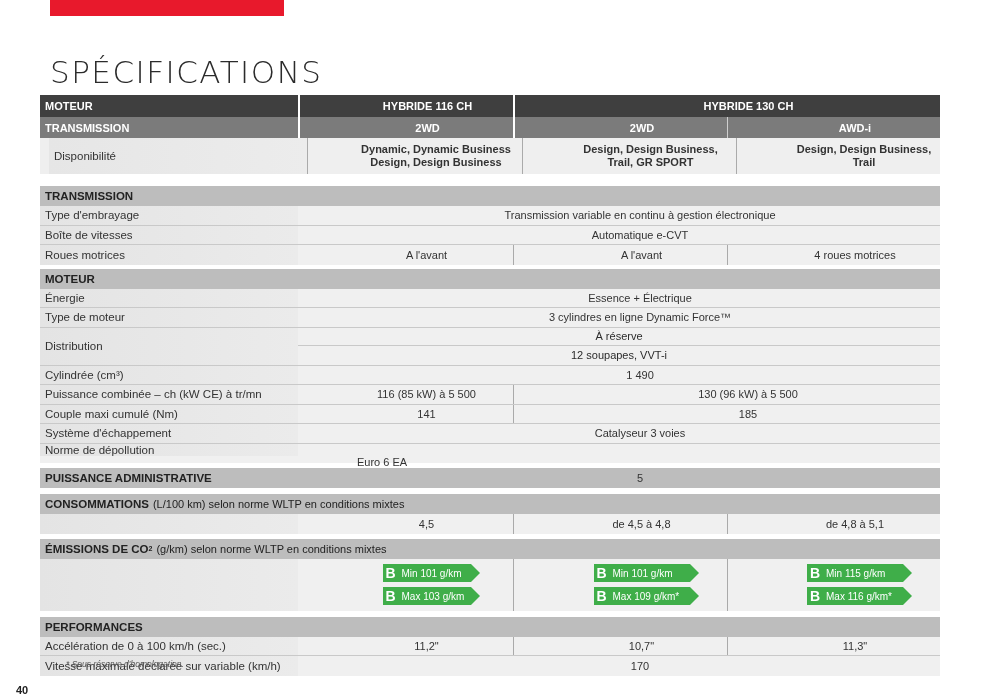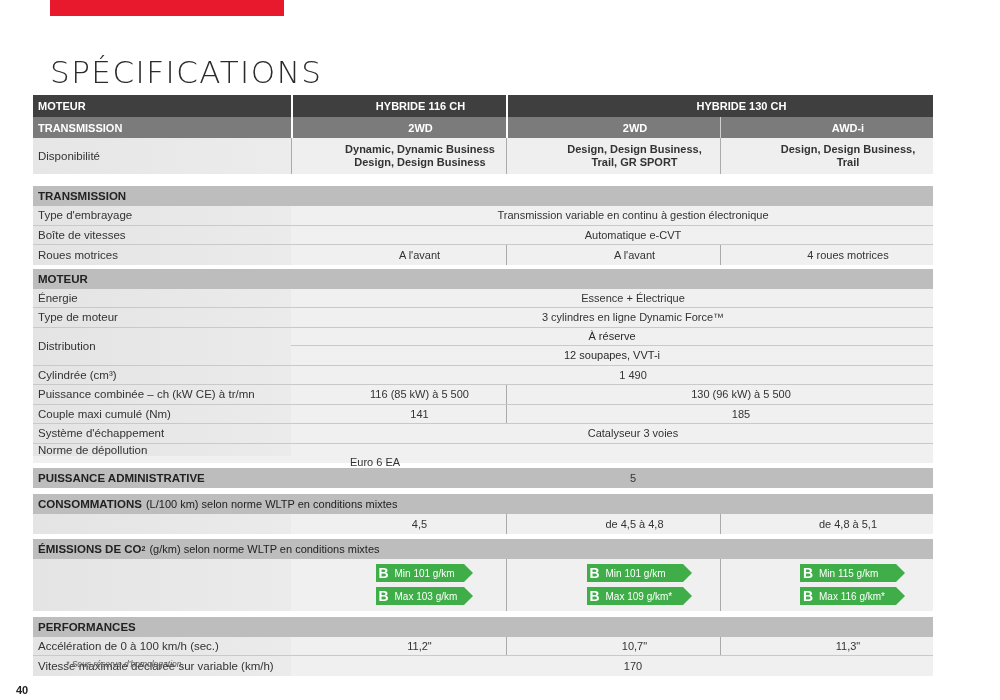--- a/index.html
+++ b/index.html
@@ -2,41 +2,41 @@
 <html><head>
 <meta charset="utf-8">
 <style>
   * { box-sizing: border-box; margin: 0; padding: 0; }
   html, body { width: 1000px; height: 700px; background: #ffffff; overflow: hidden; }
   body { font-family: "Liberation Sans", "DejaVu Sans", sans-serif; color: #2b2b2b; position: relative; }
 
   .red-bar { position: absolute; left: 50px; top: 0; width: 234px; height: 16px; background: #e8192c; }
   .page-title { position: absolute; left: 50px; top: 54px; font-size: 31px; font-weight: normal; letter-spacing: 1.5px; color: #2b2b2b; font-family: "DejaVu Sans", sans-serif; font-weight: 300; }
 
-  .spec { position: absolute; left: 33px; top: 95px; width: 900px; }
+  .spec { position: absolute; left: 40px; top: 95px; width: 900px; }
   .row { display: flex; width: 900px; position: relative; }
   .lbl { width: 258px; flex: none; padding-left: 5px; display: flex; align-items: center; font-size: 11.5px; color: #333; }
   .val { flex: 1; display: flex; align-items: center; justify-content: center; font-size: 11px; color: #333; text-align: center; padding-left: 42px; }
   .c1 { width: 215px; flex: none; }
   .c2 { width: 214px; flex: none; }
   .c3 { width: 213px; flex: none; }
   .span23 { width: 427px; flex: none; }
   .span123 { width: 642px; flex: none; }
   .vsep { border-left: 1px solid #aaa; }
 
   
   .hdr-dark { height: 22px; background: #3f3f3f; color: #fff; }
   .hdr-dark .lbl, .hdr-dark .val { color: #fff; font-weight: bold; font-size: 11px; }
   .hdr-mid { height: 21px; background: #7b7b7b; color: #fff; }
   .hdr-mid .lbl, .hdr-mid .val { color: #fff; font-weight: bold; font-size: 11px; }
   .hdr-dark .val.sepw, .hdr-mid .val.sepw { border-left: 2px solid #fff; }
   .hdr-mid .val.sepl { border-left: 1px solid #cfcfcf; }
 
   .avail { height: 36px; background: #efefef; }
-  .avail .lbl { background: linear-gradient(to right, #e6e6e6, #ececec); }
+  .avail .lbl { background: linear-gradient(to right, #e6e6e6, #ececec); margin-left: 9px; }
   .avail .val { font-weight: bold; font-size: 11px; line-height: 13px; }
 
   .section { height: 20px; background: #bdbdbd; margin-top: 8px; }
   .section .lbl { font-weight: bold; font-size: 11.5px; color: #222; }
   .section .lbl .normal { font-weight: normal; font-size: 11px; margin-left: 4px; }
   .section .val { font-size: 11px; }
 
   .drow { height: 19.5px; background: #f0f0f0; border-bottom: 1px solid #c9c9c9; }
   .drow .lbl { background: linear-gradient(to right, #e4e4e4, #ebebeb); }
   .drow:last-child { border-bottom: none; }

